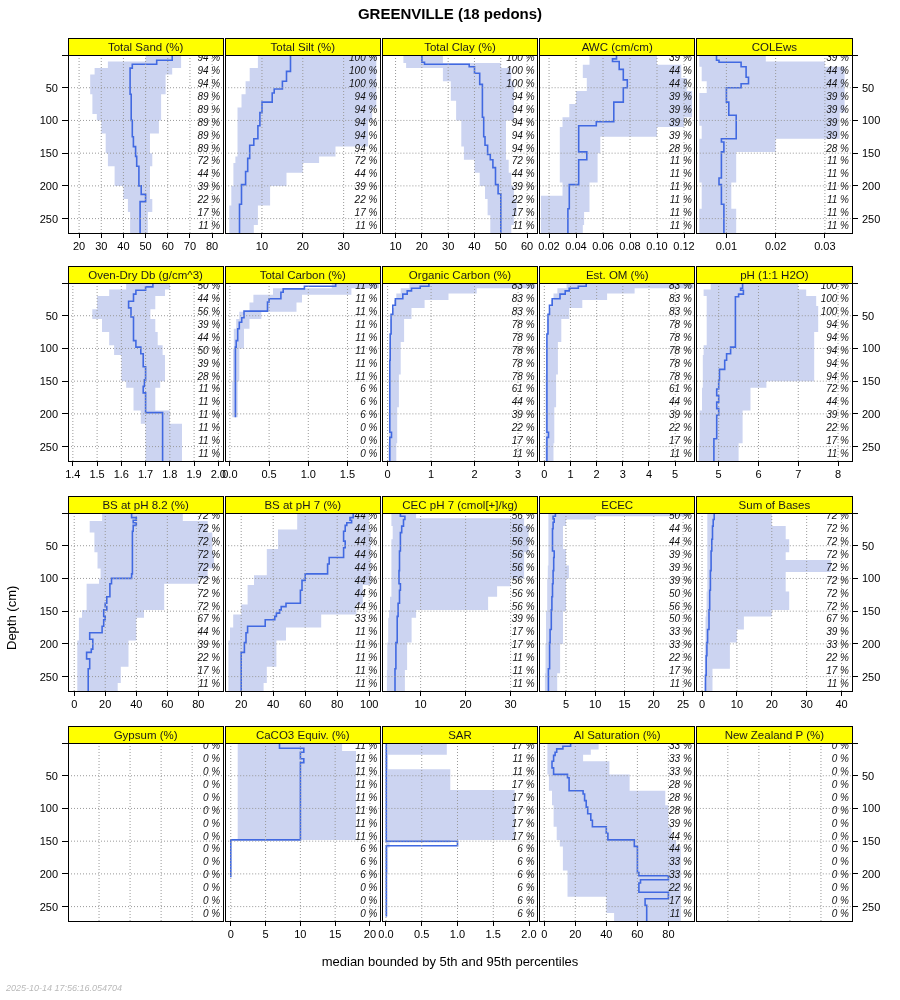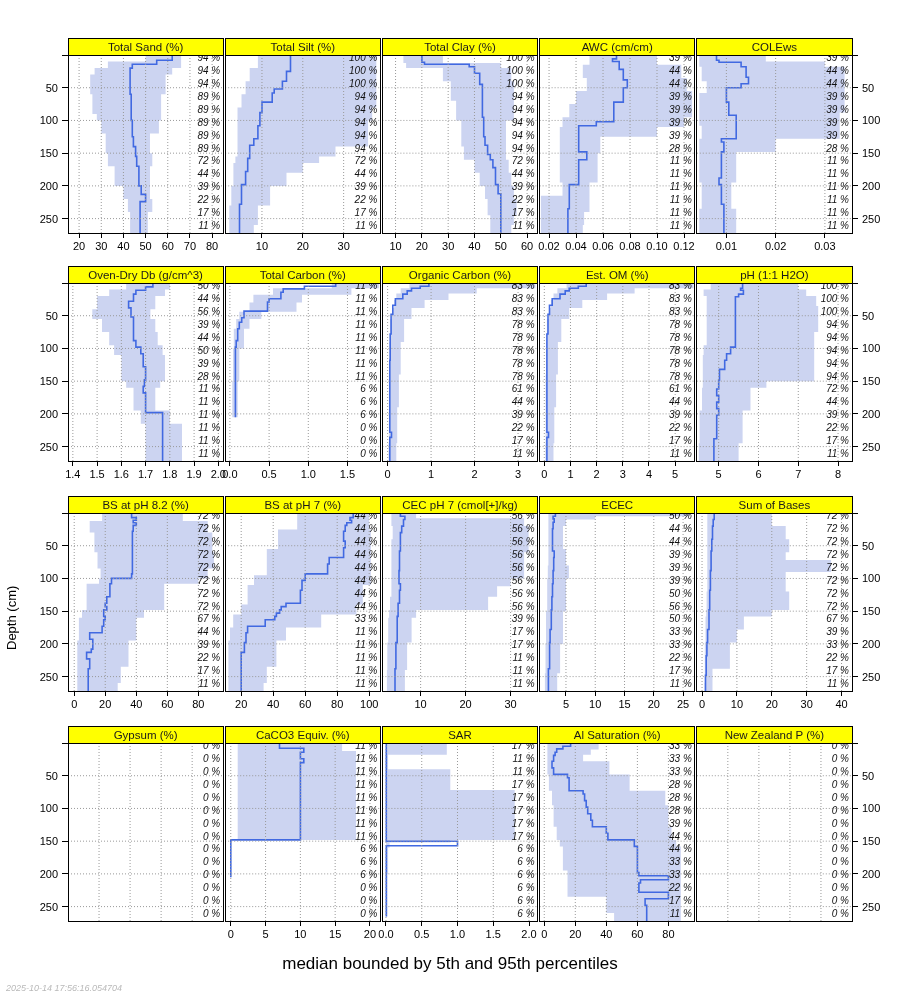--- a/index.html
+++ b/index.html
@@ -4,29 +4,30 @@
 <style>
   html,body{margin:0;padding:0;background:#ffffff;}
   #page{position:relative;width:900px;height:1000px;background:#ffffff;
         font-family:"Liberation Sans",sans-serif;overflow:hidden;}
   #plot-title{position:absolute;top:5px;left:0;right:0;text-align:center;
         font-size:15px;font-weight:bold;color:#000;}
   #depth-axis-label{position:absolute;left:4px;top:330px;height:320px;display:flex;
         align-items:center;writing-mode:vertical-rl;transform:rotate(180deg);
         font-size:13px;color:#000;}
   #caption{position:absolute;top:954px;left:0;right:0;text-align:center;
-        font-size:17px;color:#000;}
+        font-size:13px;color:#000;}
   #timestamp{position:absolute;left:6px;top:983px;font-size:9px;font-style:italic;
         color:#b9b9b9;}
   svg text{font-family:"Liberation Sans",sans-serif;}
 </style>
 </head>
 <body>
 
 <div id="page">
+  <div id="plot-title">GREENVILLE (18 pedons)</div>
   <div id="depth-axis-label">Depth (cm)</div>
   <div id="chart-root">
       <svg width="900" height="1000" style="position: absolute; left: 0px; top: 0px;">
         <g>
           <clipPath id="clip-0">
             <rect x="68" y="55" width="155.2" height="178"></rect>
           </clipPath>
           <g clip-path="url(#clip-0)">
             <path d="M181.1,55.0L181.1,61.5L181.1,61.5L181.1,68.1L172.2,68.1L172.2,74.6L165.6,74.6L165.6,94.3L161.1,94.3L161.1,113.9L161.1,113.9L161.1,120.4L158.9,120.4L158.9,133.5L150.0,133.5L150.0,153.2L152.3,153.2L152.3,166.3L150.0,166.3L150.0,185.9L150.0,185.9L150.0,199.0L152.3,199.0L152.3,212.1L147.8,212.1L147.8,225.1L147.8,225.1L147.8,233.0L130.1,233.0L130.1,225.1L130.1,225.1L130.1,212.1L127.9,212.1L127.9,199.0L123.4,199.0L123.4,185.9L114.6,185.9L114.6,166.3L107.9,166.3L107.9,153.2L105.7,153.2L105.7,133.5L101.3,133.5L101.3,120.4L96.8,120.4L96.8,113.9L92.4,113.9L92.4,94.3L90.2,94.3L90.2,74.6L94.6,74.6L94.6,68.1L107.9,68.1L107.9,61.5L145.6,61.5L145.6,55.0Z" fill="#ccd4f1" stroke="none"></path>
             <path d="M172.2,55.0L172.2,60.2L156.7,60.2L156.7,64.2L132.3,64.2L132.3,68.1L130.1,68.1L130.1,94.3L131.2,94.3L131.2,120.4L132.3,120.4L132.3,136.8L133.4,136.8L133.4,146.6L135.6,146.6L135.6,156.4L136.7,156.4L136.7,166.3L138.9,166.3L138.9,185.9L141.2,185.9L141.2,194.4L145.6,194.4L145.6,201.6L140.1,201.6L140.1,233.0" fill="none" stroke="#4169e1" stroke-width="1.6" stroke-linejoin="miter"></path>

